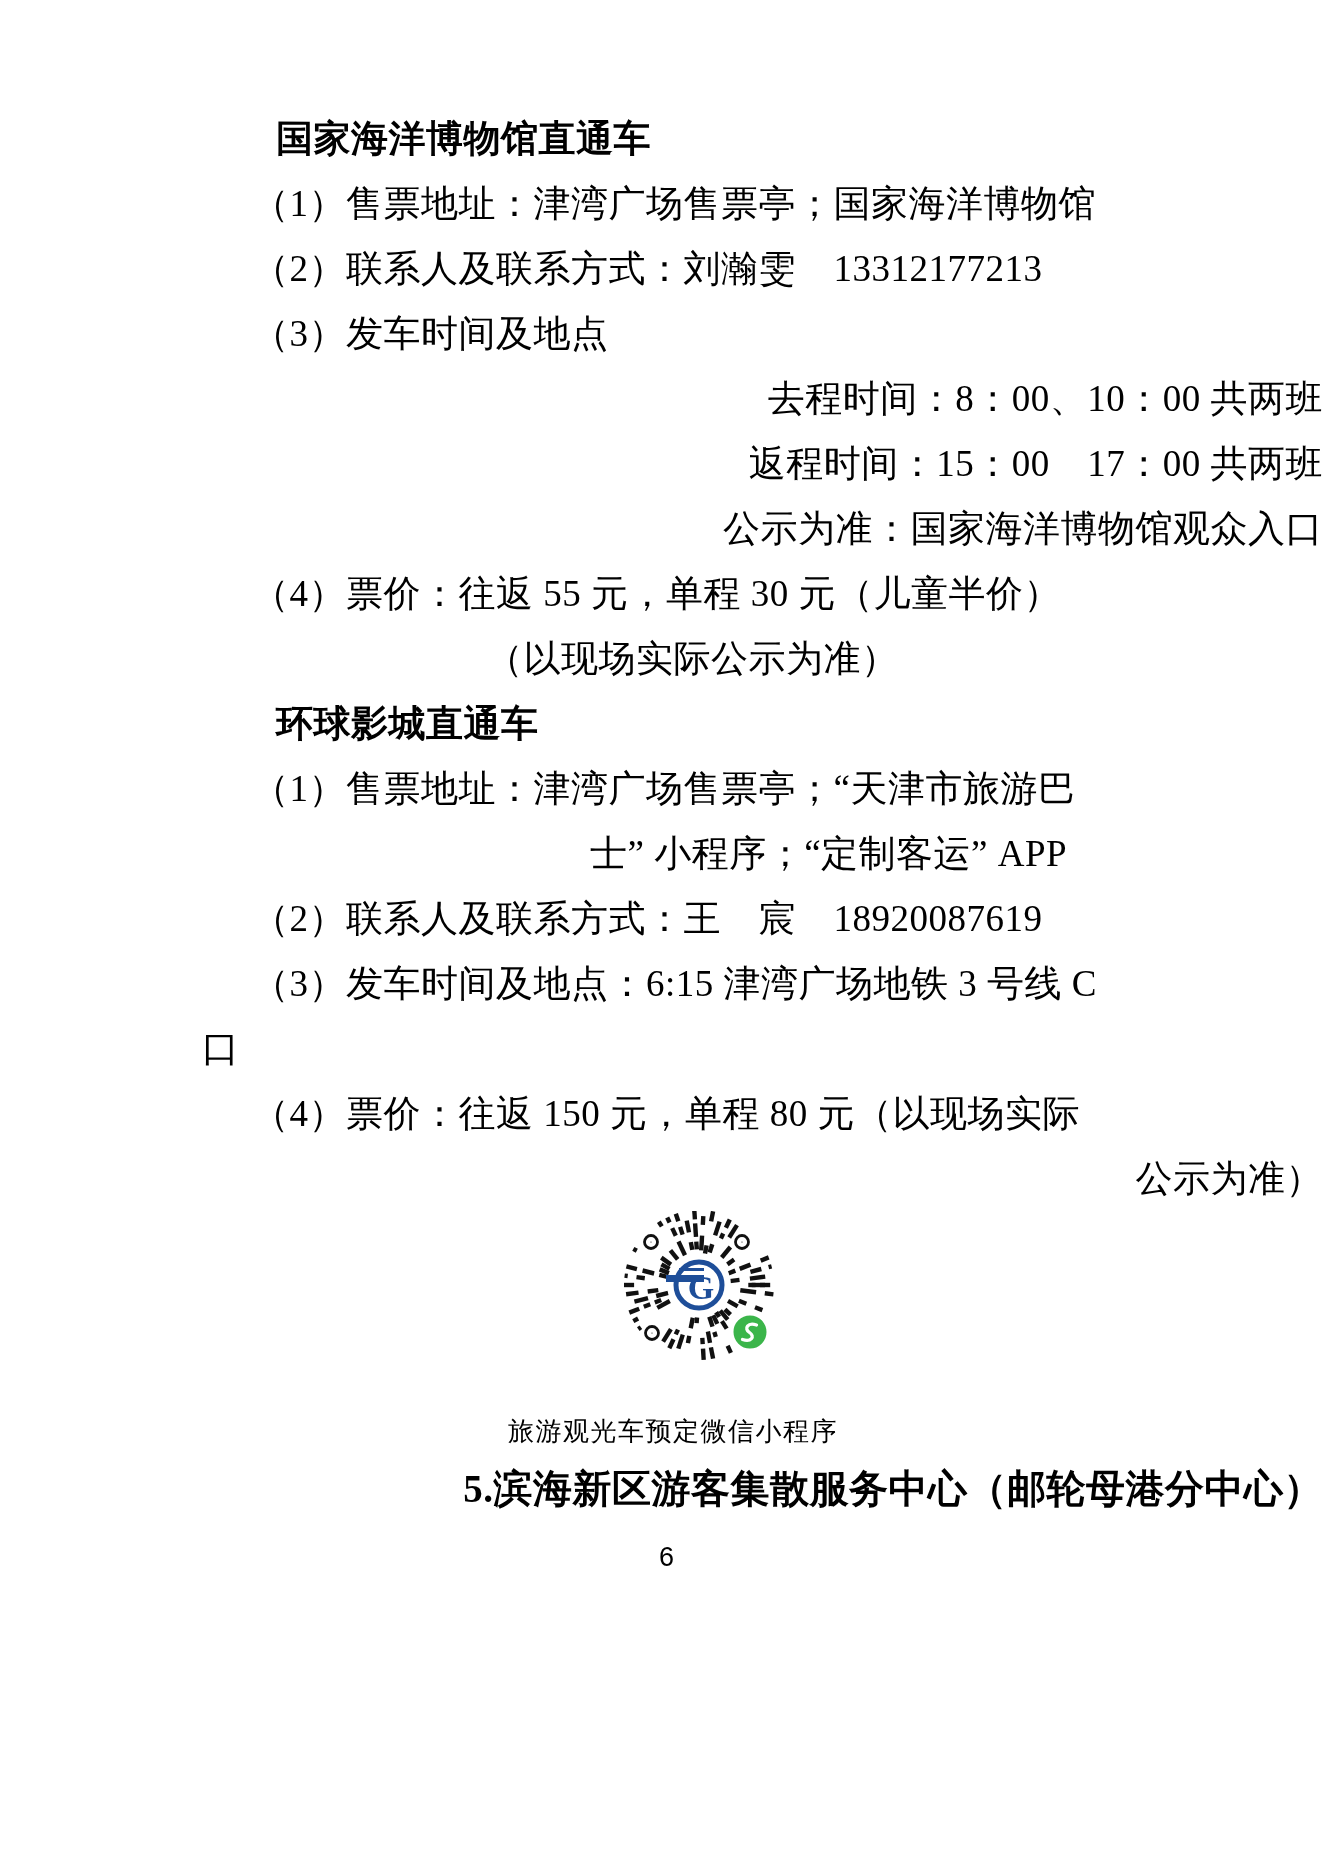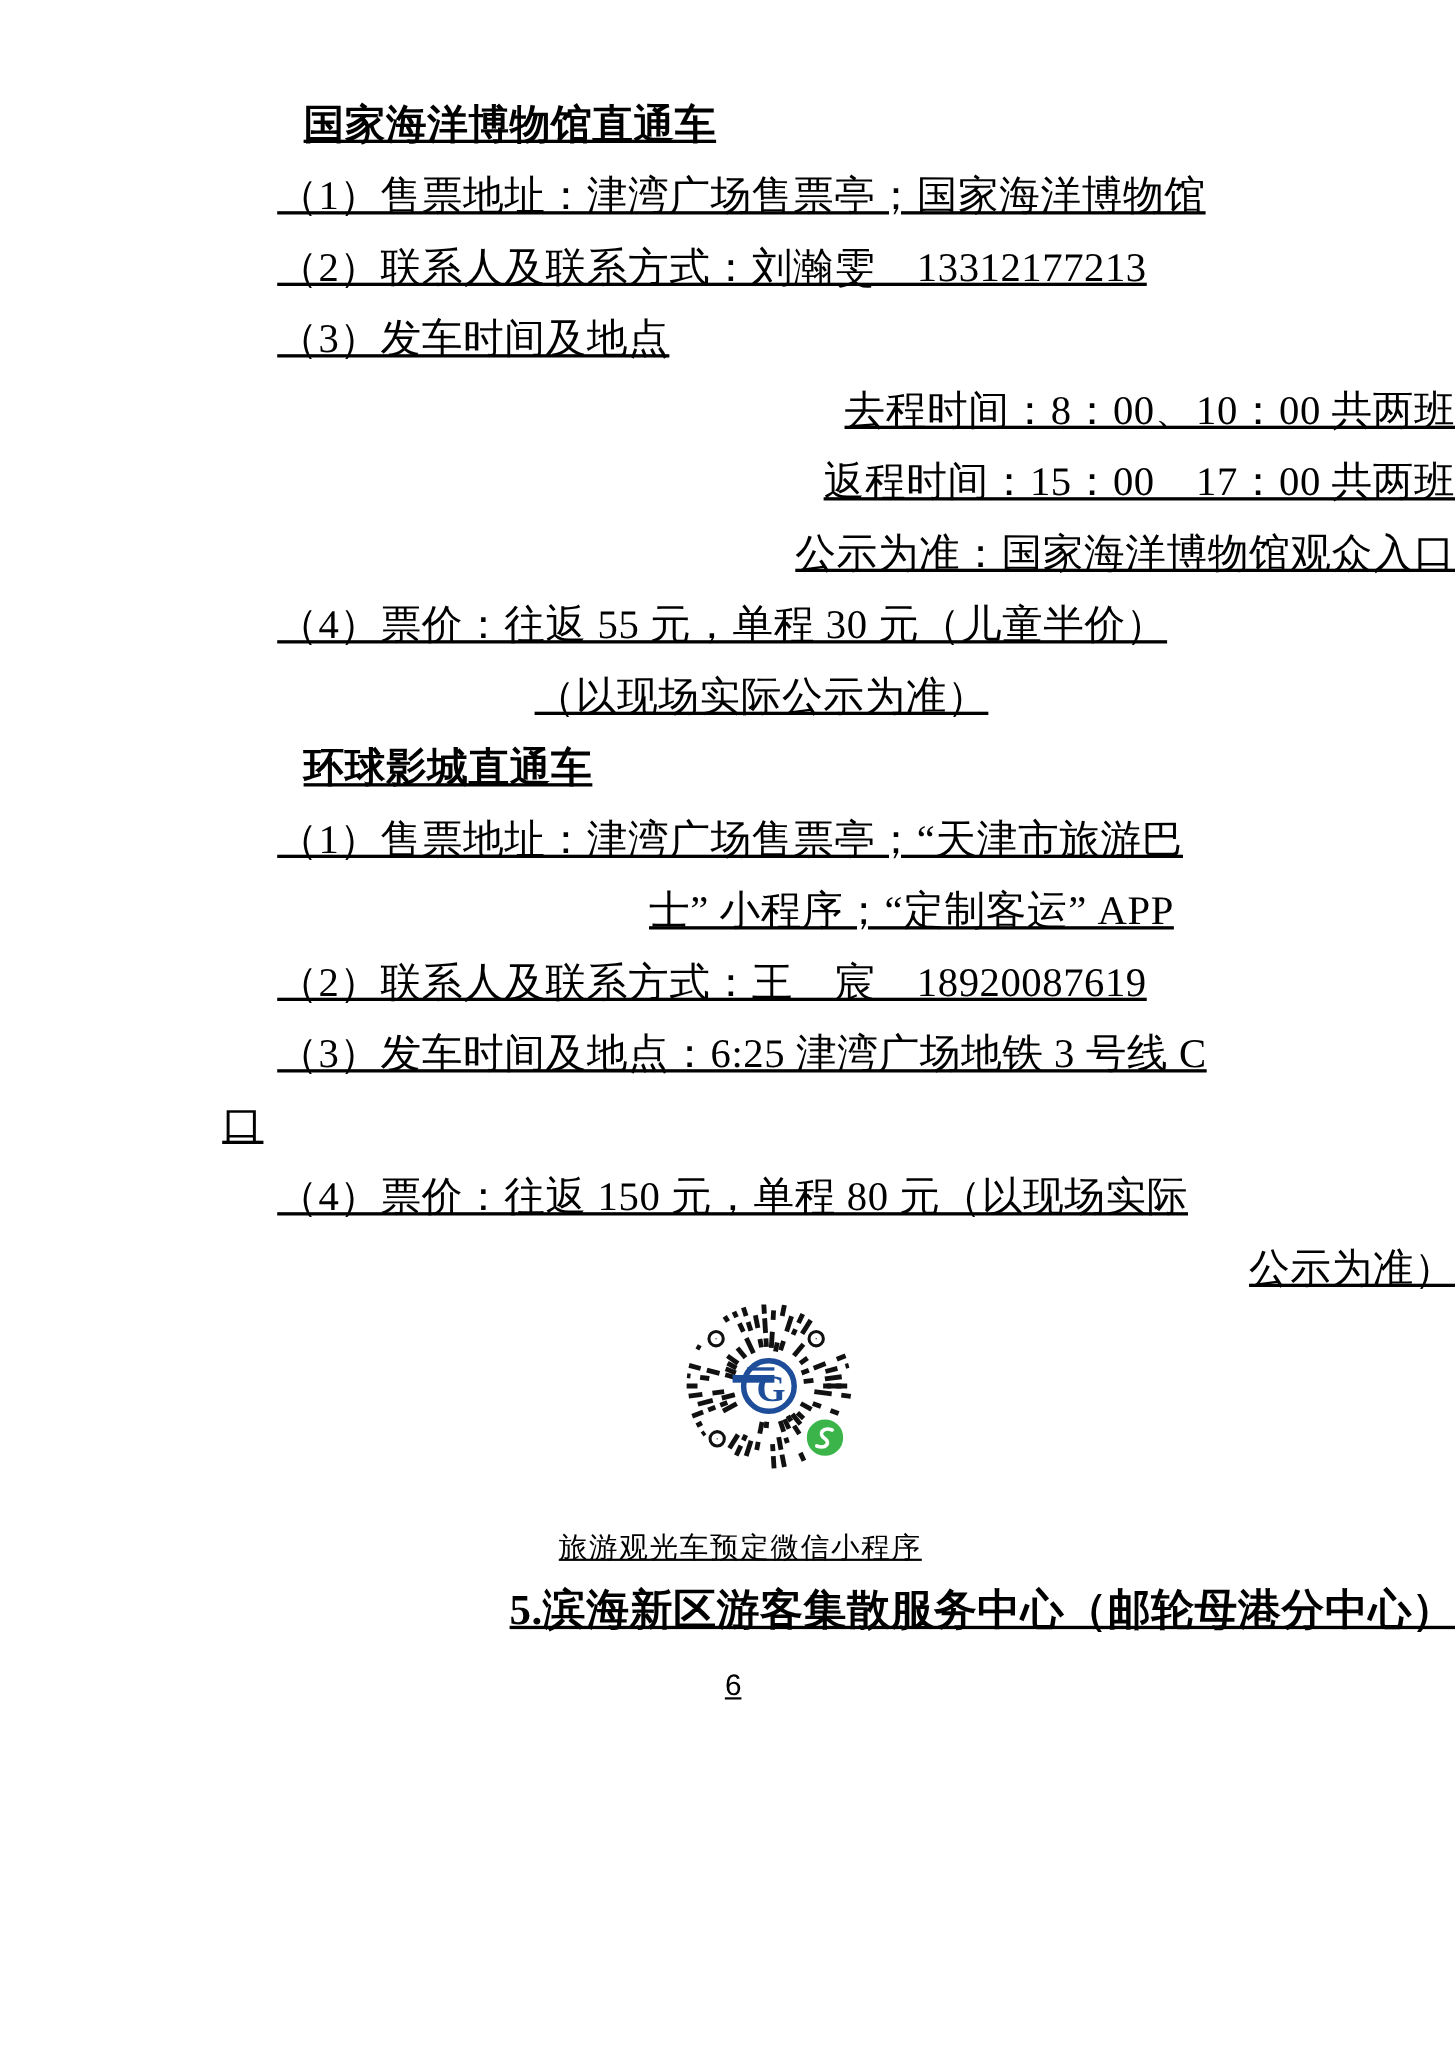--- a/index.html
+++ b/index.html
@@ -5,21 +5,21 @@
   html,body{margin:0;padding:0;background:#888;}
   .page{
     position:relative;
     width:1323px;height:1871px;
     margin:0 auto;
     background:#ffffff;
     font-family:"Liberation Serif","DejaVu Serif",serif;
     color:#000;
     overflow:hidden;
   }
-  .content{padding:81px 0 0 200px;text-decoration:underline;}
+  .content{padding:106px 0 0 200px;}
   .line{
     height:65px;line-height:65px;
     font-size:37px;
     white-space:pre;
     letter-spacing:0.5px;
   }
   .h{font-weight:bold;}
   .ind-h{margin-left:76px;}
   .ind-plain{margin-left:80px;text-align:right;}
   .ind-num{margin-left:52px;}
@@ -60,21 +60,21 @@
     <div class="line ind-plain">去程时间：8：00、10：00 共两班</div>
     <div class="line ind-plain">返程时间：15：00　17：00 共两班</div>
     <div class="line ind-plain">公示为准：国家海洋博物馆观众入口</div>
     <div class="line ind-num">（4）票价：往返 55 元，单程 30 元（儿童半价）</div>
     <div class="line w-gs1">（以现场实际公示为准）</div>
 
     <div class="line h ind-h">环球影城直通车</div>
     <div class="line ind-num">（1）售票地址：津湾广场售票亭；“天津市旅游巴</div>
     <div class="line w-shi">士” 小程序；“定制客运” APP</div>
     <div class="line ind-num">（2）联系人及联系方式：王　宸　18920087619</div>
-    <div class="line ind-num">（3）发车时间及地点：6:25 津湾广场地铁 3 号线 C</div>
+    <div class="line ind-num">（3）发车时间及地点：6:15 津湾广场地铁 3 号线 C</div>
     <div class="line w-kou">口</div>
     <div class="line ind-num">（4）票价：往返 150 元，单程 80 元（以现场实际</div>
     <div class="line w-gs2">公示为准）</div>
 
     <div class="qr-wrap">
       <svg id="qr-svg" viewBox="0 0 150 150" xmlns="http://www.w3.org/2000/svg">
 
         <g id="qr-dashes">
             <line x1="127.7" y1="74.0" x2="141.0" y2="74.0" stroke="#111111" stroke-width="4.4"></line>
             <line x1="116.3" y1="79.2" x2="132.1" y2="81.2" stroke="#111111" stroke-width="4.4"></line>

